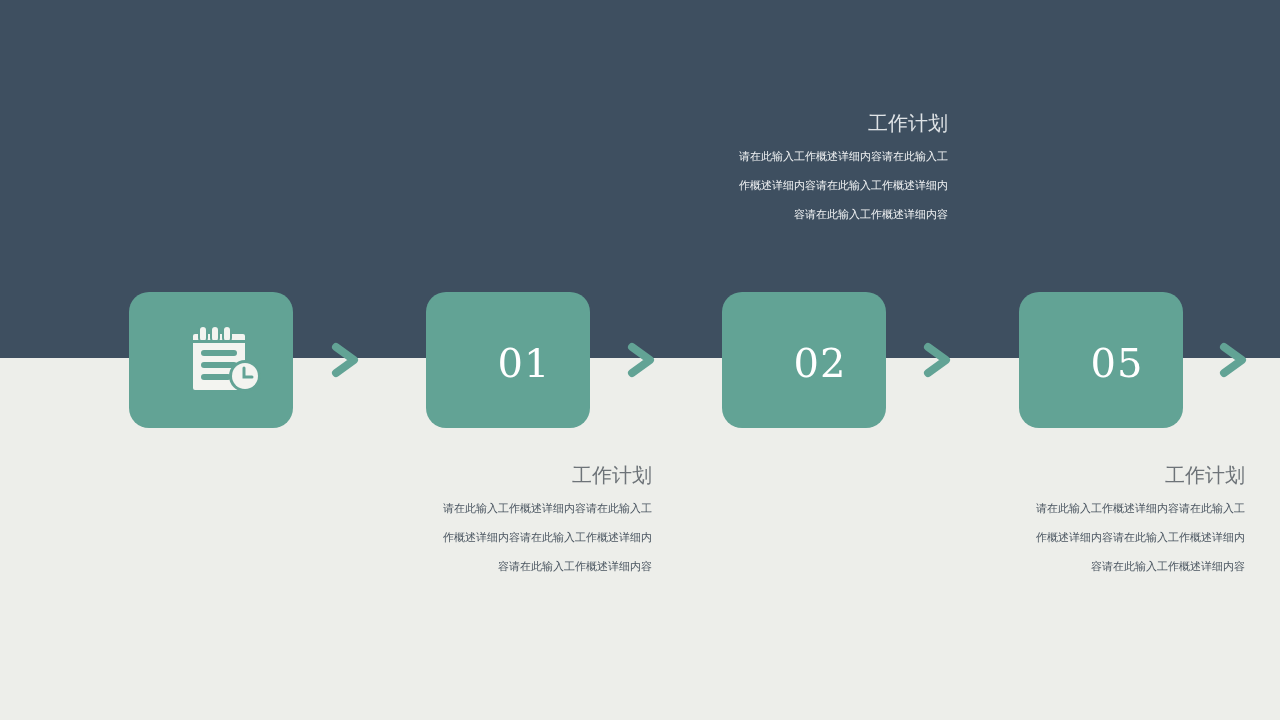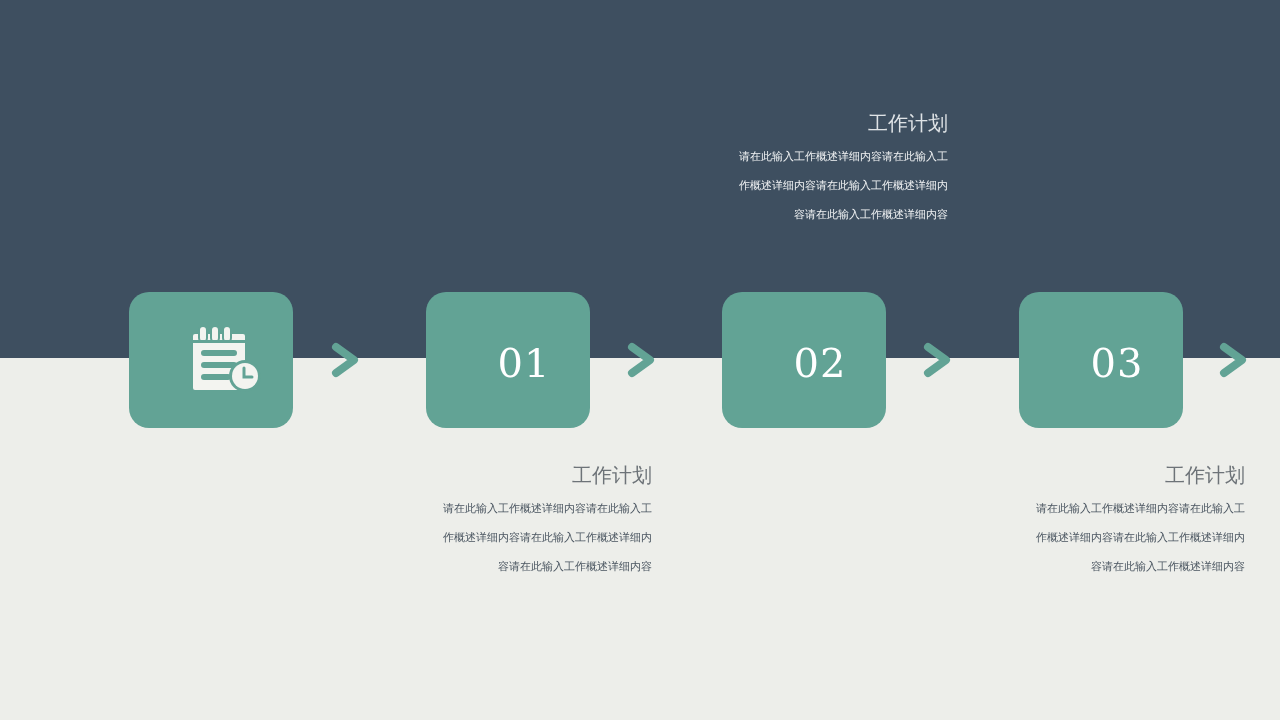--- a/index.html
+++ b/index.html
@@ -73,21 +73,21 @@
   <path d="M6 5 L24 18 L6 31" stroke="#62a395" stroke-width="8" fill="none" stroke-linecap="round" stroke-linejoin="round"></path>
 </svg>
 
 <div class="step-box" style="left:426px;">
   <span class="step-num">01</span>
 </div>
 <div class="step-box" style="left:722px;">
   <span class="step-num">02</span>
 </div>
 <div class="step-box" style="left:1019px;">
-  <span class="step-num">03</span>
+  <span class="step-num">05</span>
 </div>
 
 <div class="text-block on-dark" style="left:628px; top:110px;">
   <div class="text-title">工作计划</div>
   <div class="text-body">
     <div>请在此输入工作概述详细内容请在此输入工</div>
     <div>作概述详细内容请在此输入工作概述详细内</div>
     <div>容请在此输入工作概述详细内容</div>
   </div>
 </div>

